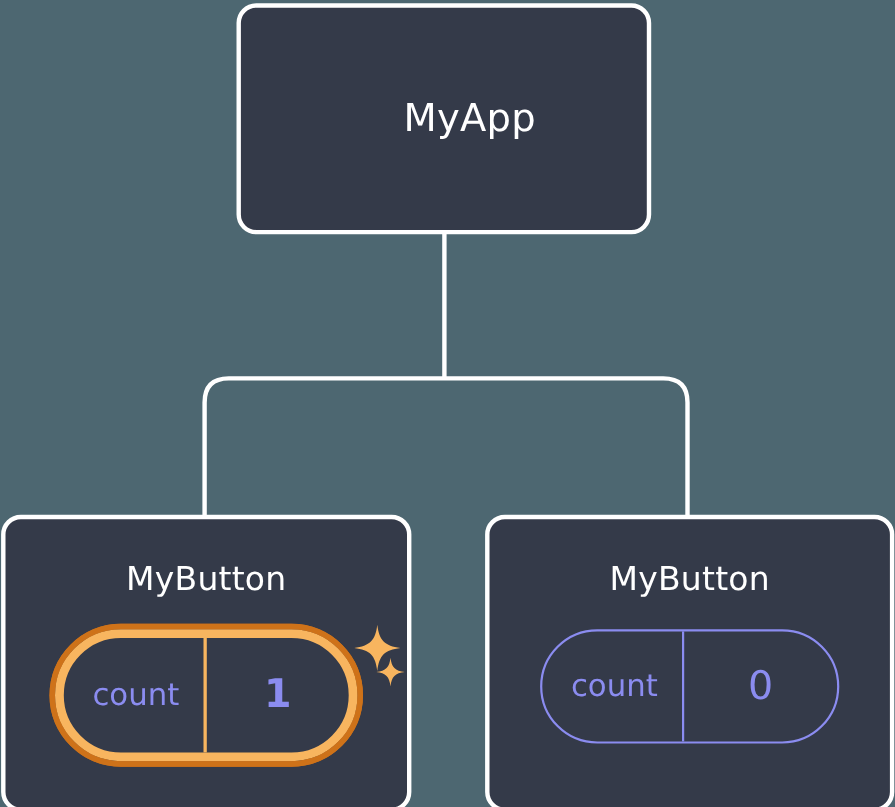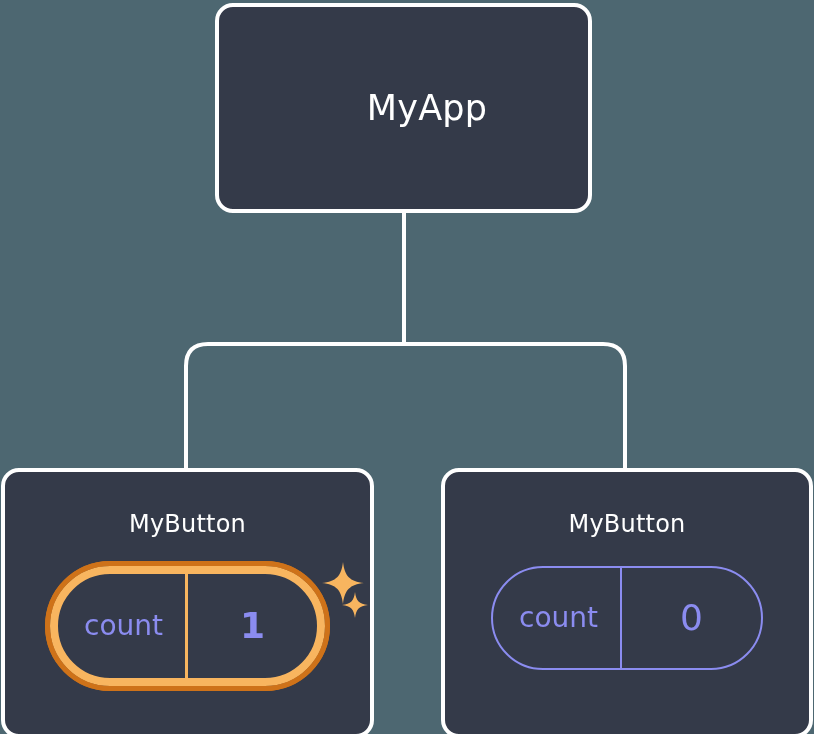--- a/index.html
+++ b/index.html
@@ -59,21 +59,21 @@
     left: 1px;
     width: 373px;
   }
   .node-child-right {
     left: 441px;
     width: 372px;
   }
 
   .node-title {
     color: #ffffff;
-    font-size: 24px;
+    font-size: 30px;
     font-weight: 400;
     line-height: 1;
     letter-spacing: 0.2px;
     white-space: nowrap;
   }
   .node-root .node-title {
     font-size: 35px;
   }
 
   

